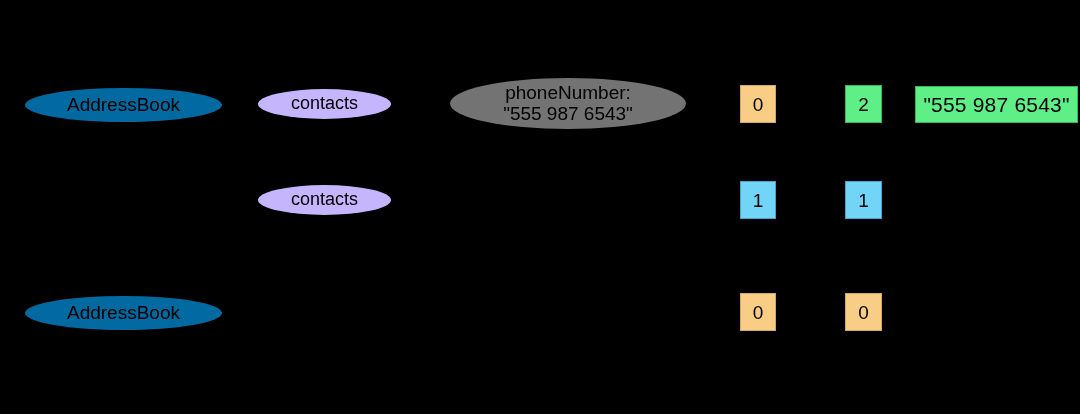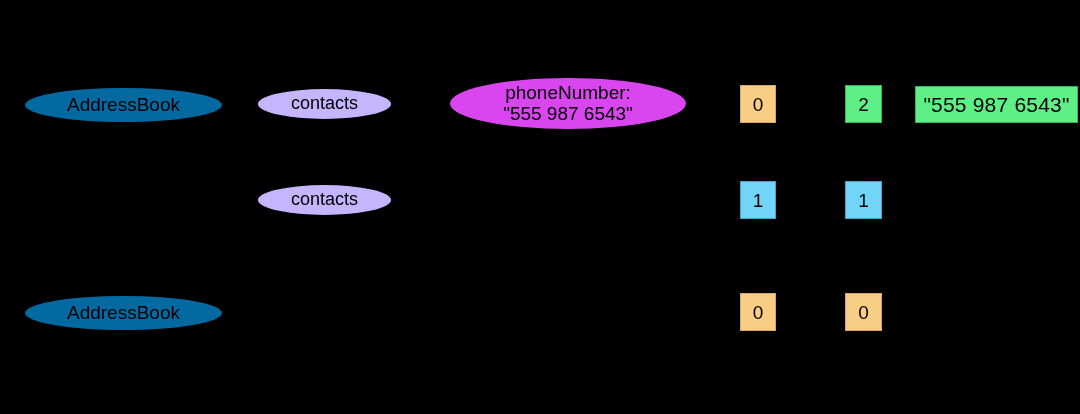--- a/index.html
+++ b/index.html
@@ -30,21 +30,21 @@
     text-align: center;
     color: #000000;
     box-sizing: border-box;
   }
   .ellipse {
     border-radius: 50%;
     line-height: 1.08;
   }
   .ellipse-orange { background: #0369a1; }
   .ellipse-blue   { background: #c4b5fd; }
-  .ellipse-green  { background: #d946ef; }
+  .ellipse-green  { background: #737373; }
 
   .cell {
     box-sizing: border-box;
     border: 1px solid rgba(0,0,0,0.55);
     line-height: 1;
   }
   .cell-orange { background: #F8CE86; border-color: #d9a85c; }
   .cell-blue   { background: #72D5F7; border-color: #3fa7cf; }
   .cell-green  { background: #5FEF87; border-color: #34b75c; }
 

